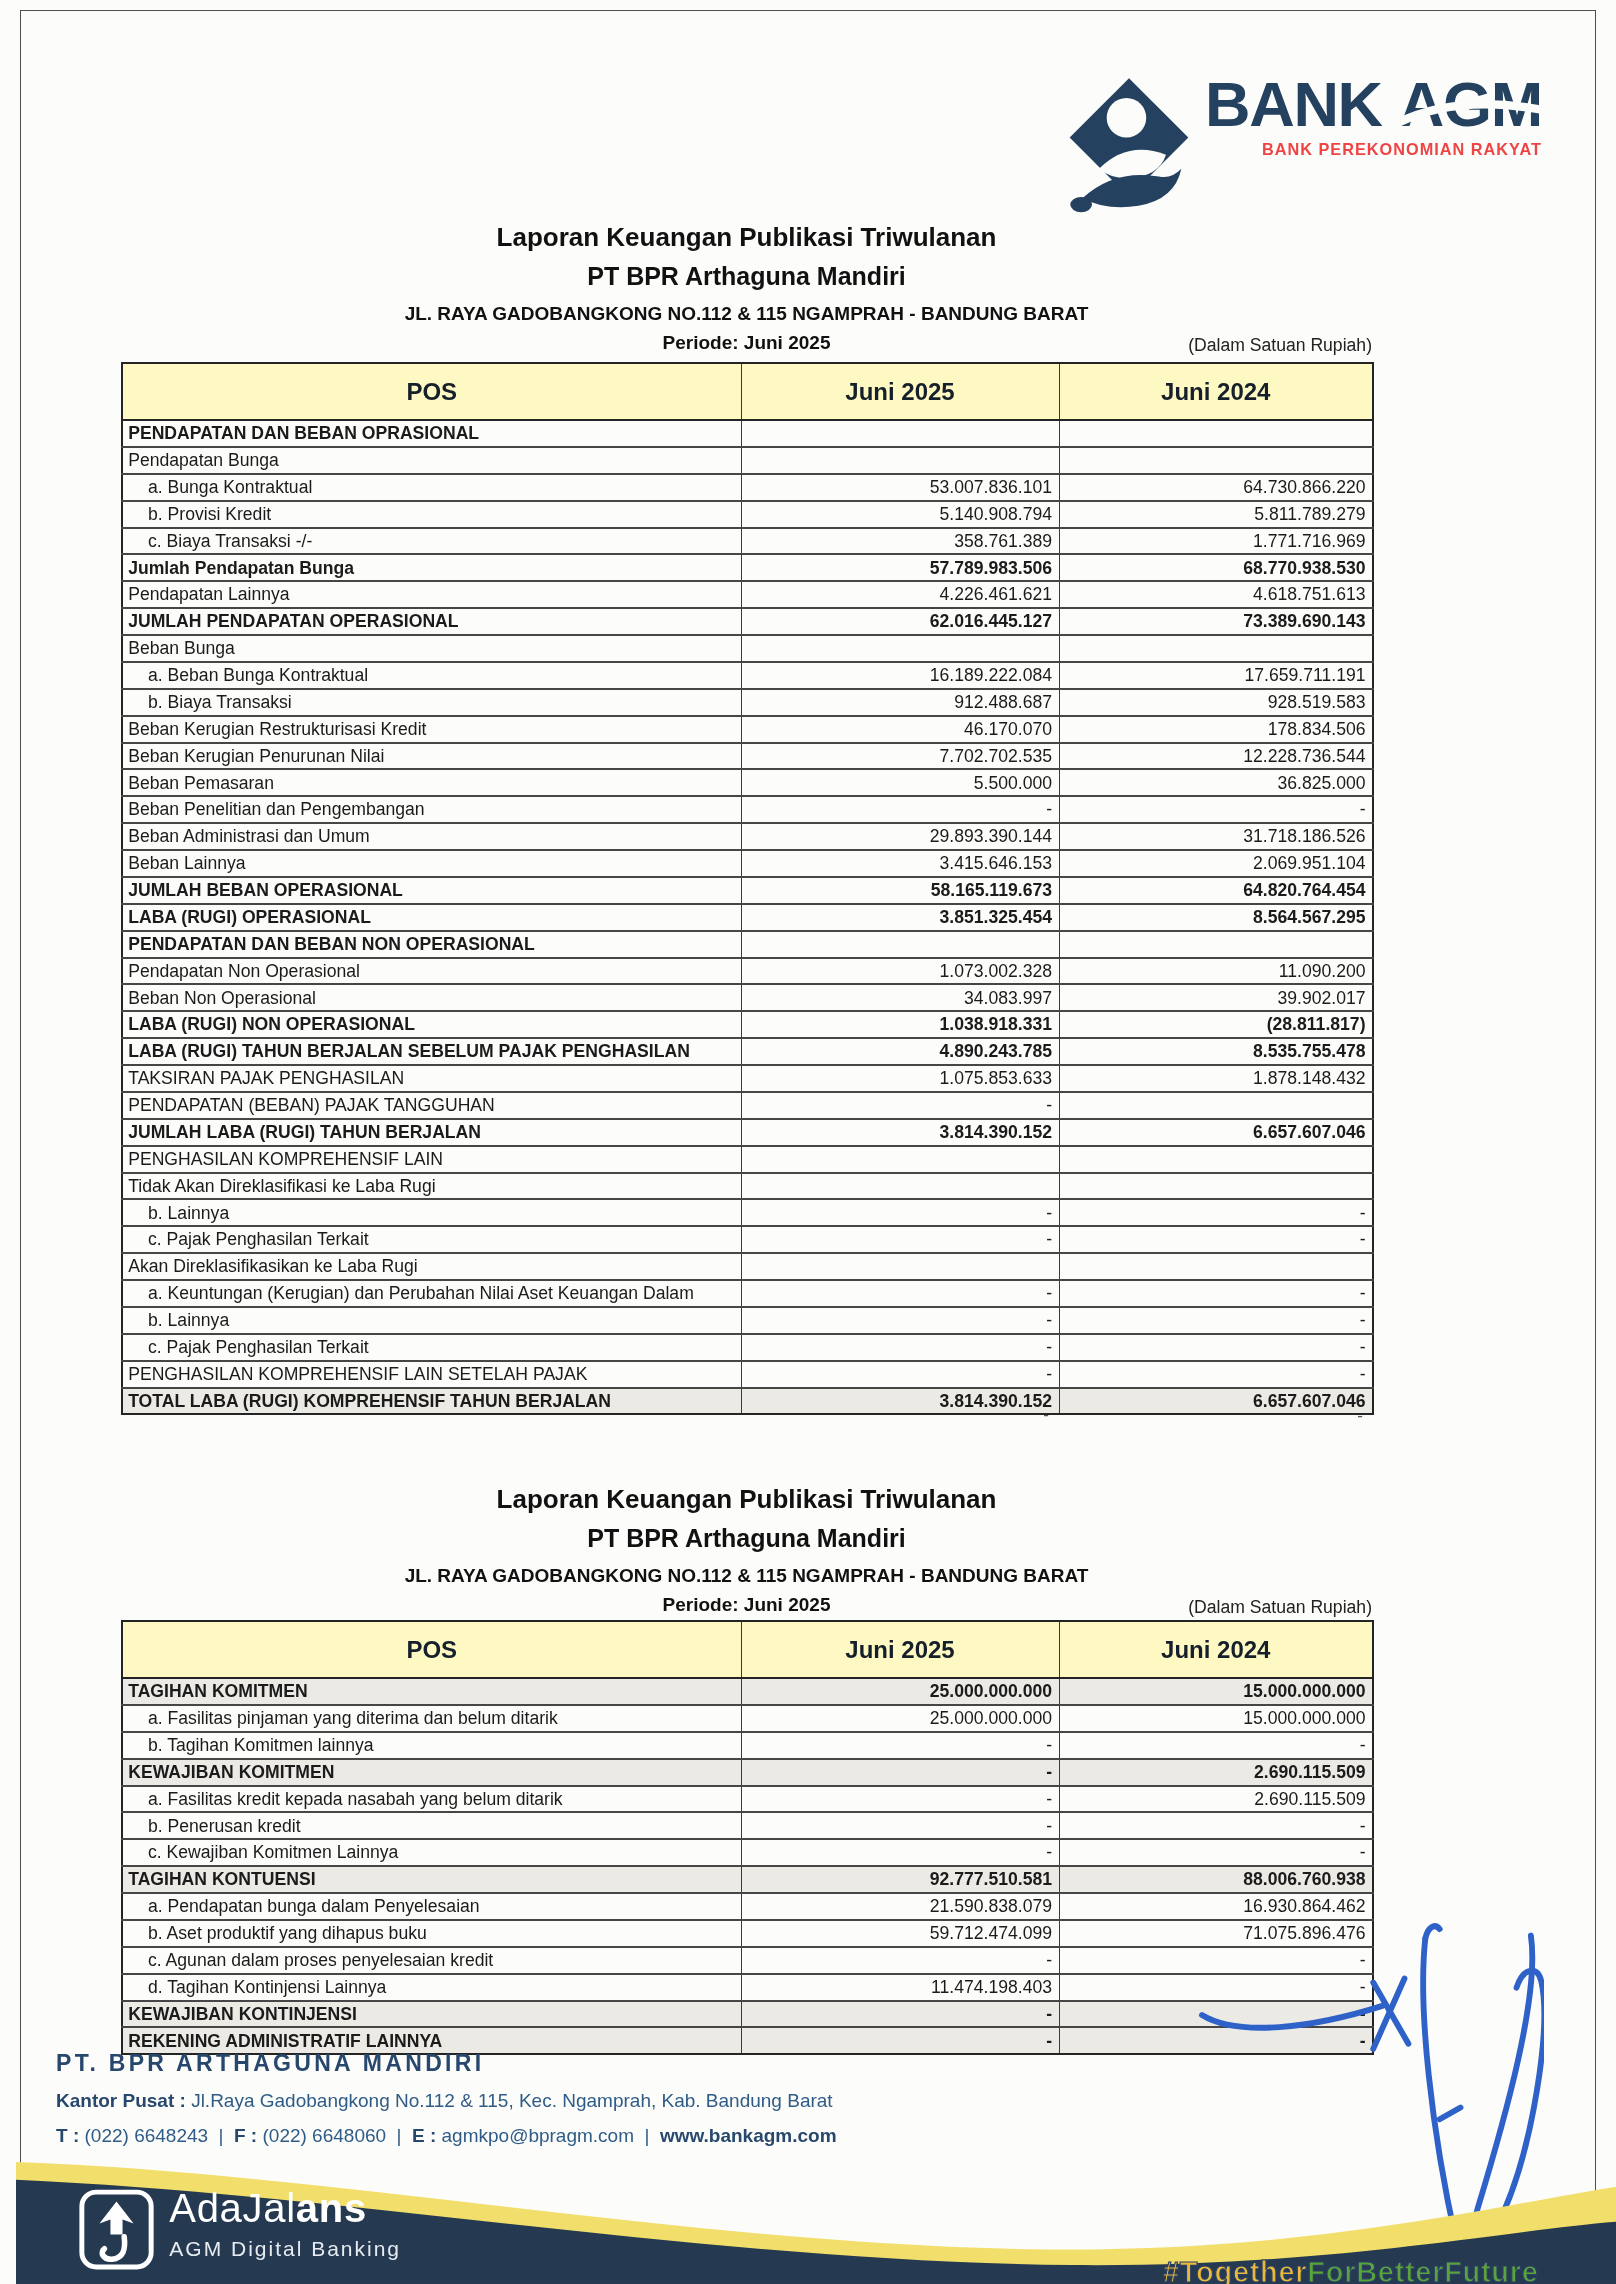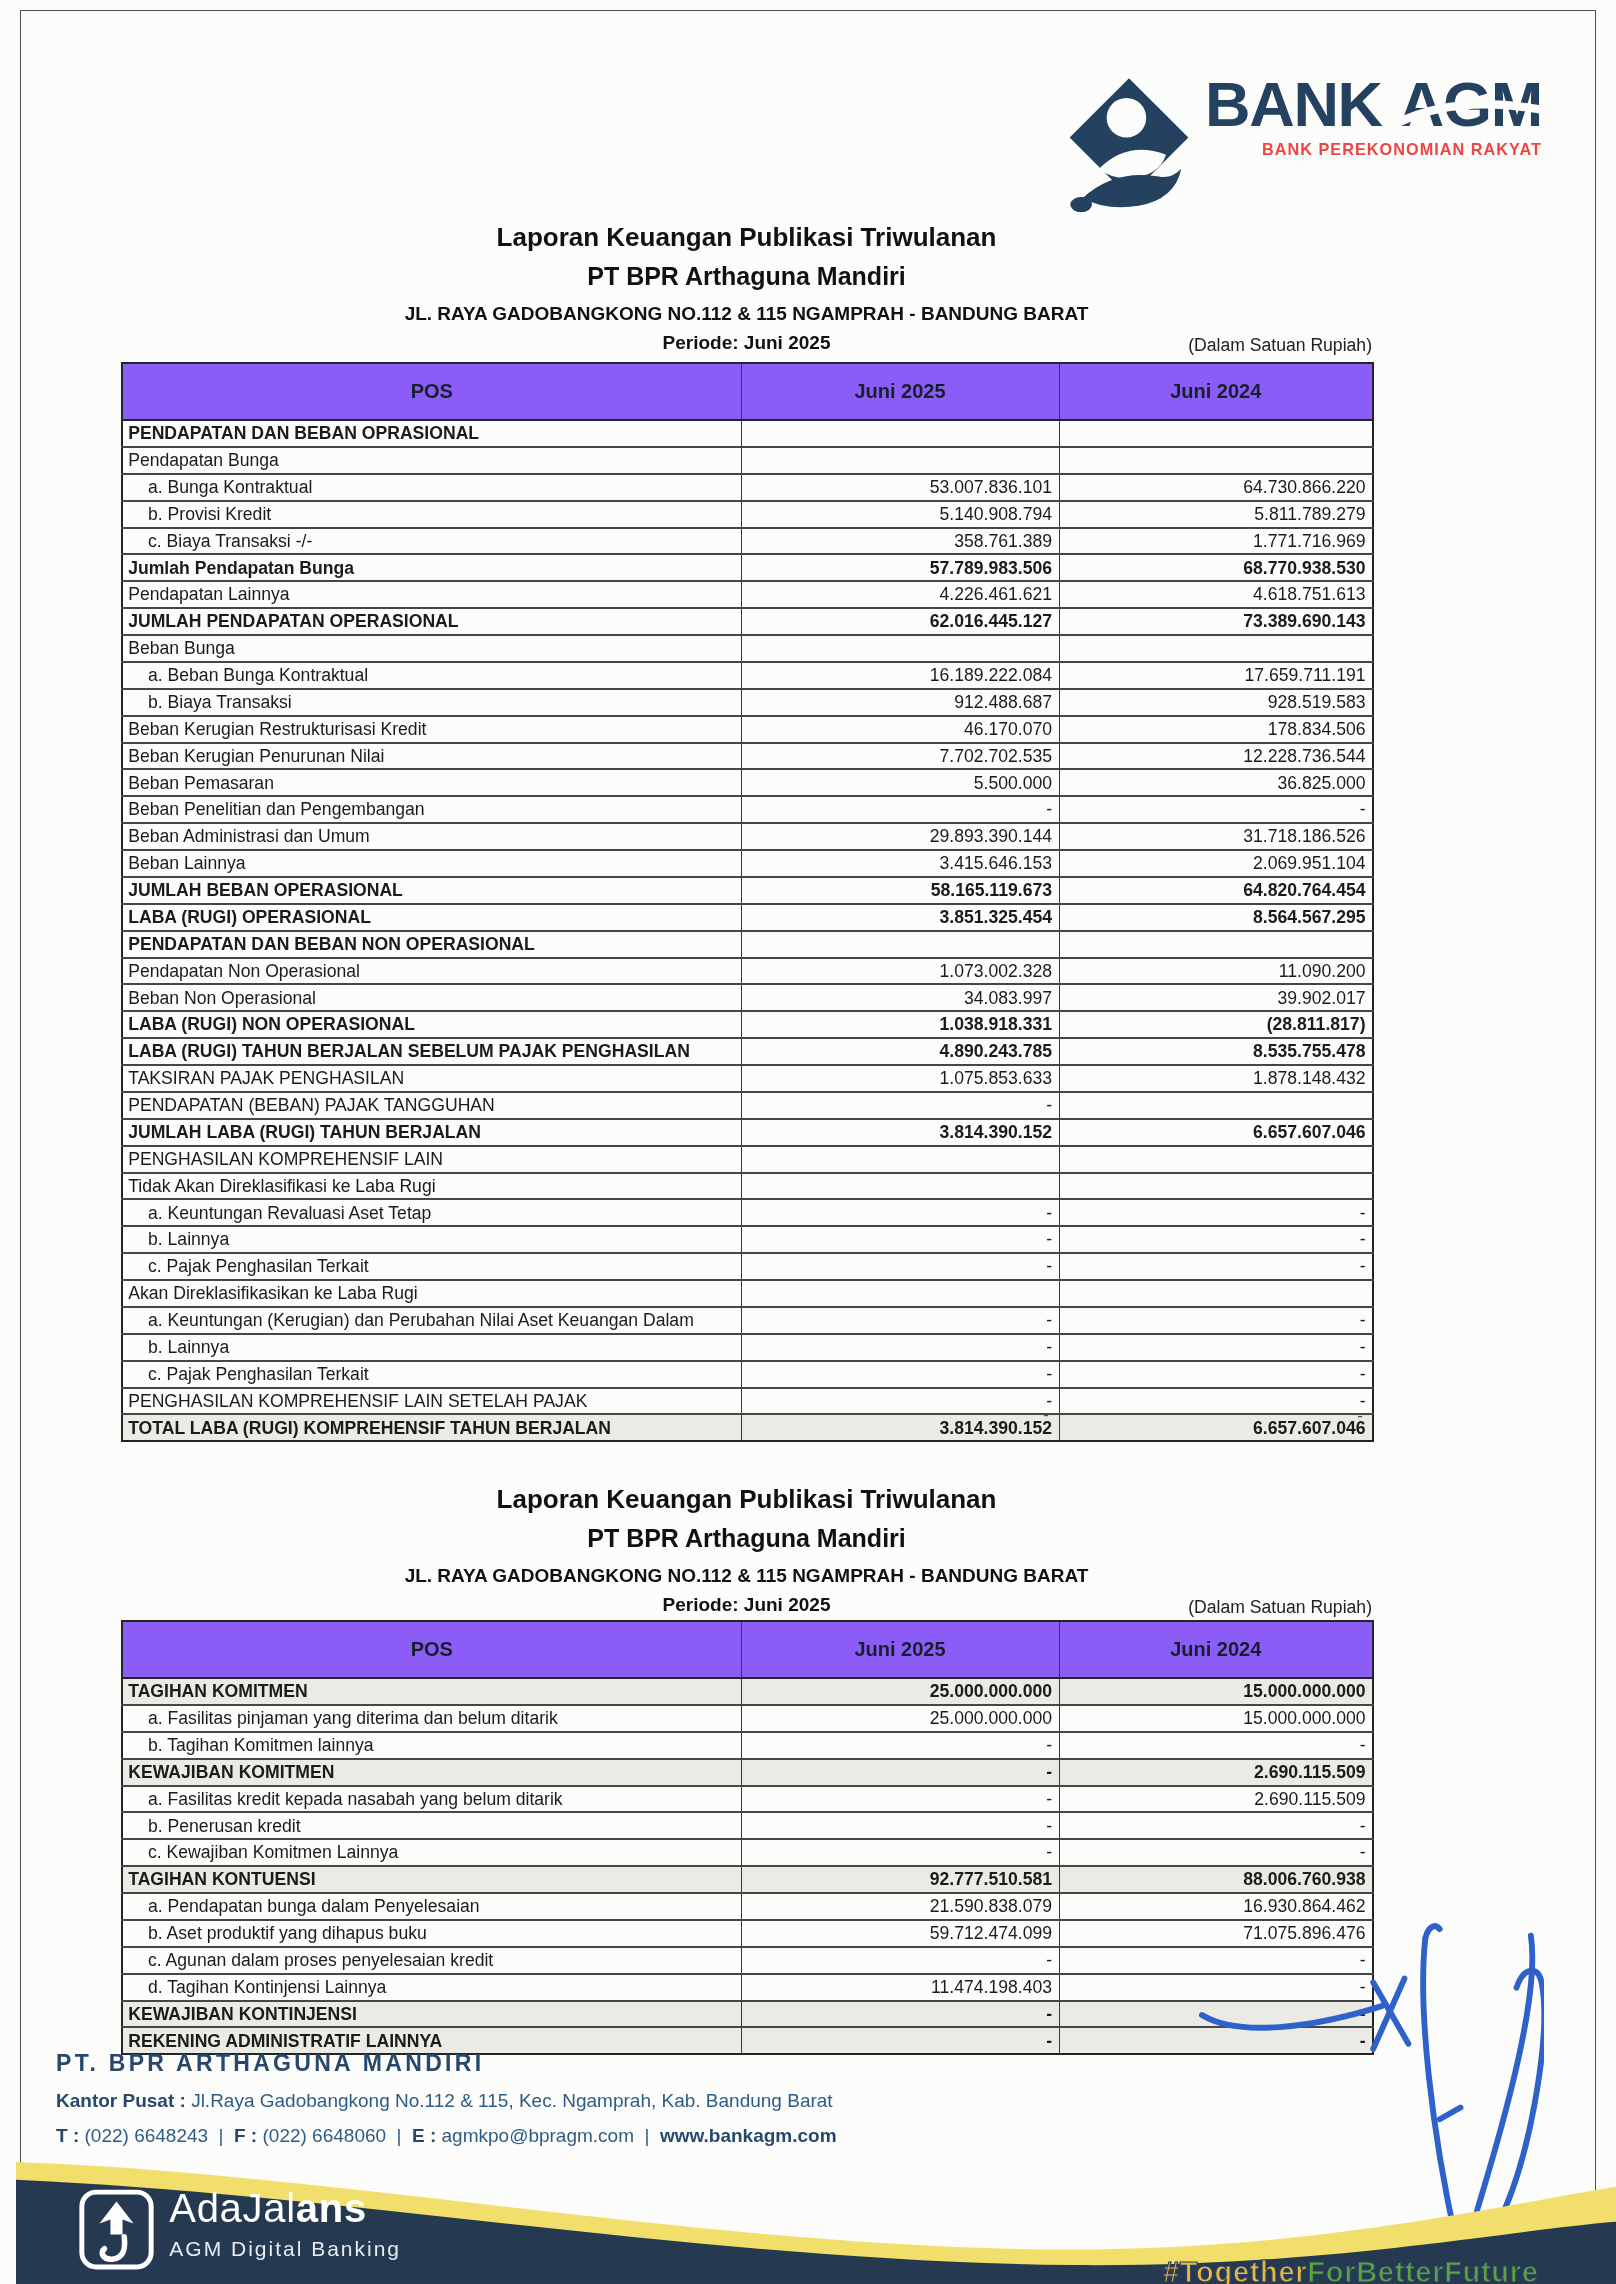--- a/index.html
+++ b/index.html
@@ -28,21 +28,21 @@
   .t-addr{font-size:19px;font-weight:600;margin-top:11.7px;}
   .t-per{font-size:19px;font-weight:700;margin-top:7.8px;}
   .unit-note{position:absolute;left:121px;width:1251px;text-align:right;font-size:17.6px;color:#222;}
   .un1{top:335px;} .un2{top:1597px;}
 
   
   table.fin{position:absolute;left:121px;width:1251px;border-collapse:collapse;
             table-layout:fixed;border:2px solid #242424;}
   table.t1{top:362px;} table.t2{top:1620px;}
   .fin col.c1{width:619px;} .fin col.c2{width:318px;} .fin col.c3{width:314px;}
-  .fin th{height:53px;background:#8b5cf6;color:#16202b;font-size:20px;font-weight:700;
+  .fin th{height:53px;background:#fef9c3;color:#16202b;font-size:24px;font-weight:700;
           border:1.3px solid #3a3a3a;border-bottom:2px solid #242424;}
   .fin td{height:23.5px;font-size:17.6px;line-height:1.05;padding:0.7px 6.5px;
           border-left:1.3px solid #3a3a3a;border-top:2px solid #464646;
           overflow:hidden;white-space:nowrap;}
   .fin td.label{text-align:left;padding-left:5.2px;}
   .fin td.v2025,.fin td.v2024{text-align:right;}
   .fin tr.bold td{font-weight:700;}
   .fin tr.shaded td{background:#eceae4;}
   .fin tr.indent td.label{padding-left:25px;}
   .footnote-dash{position:absolute;font-size:17px;color:#555;width:104px;text-align:right;}
@@ -259,25 +259,20 @@
         </tr>
         <tr>
           <td class="label">PENGHASILAN KOMPREHENSIF LAIN</td>
           <td class="v2025"></td>
           <td class="v2024"></td>
         </tr>
         <tr>
           <td class="label">Tidak Akan Direklasifikasi ke Laba Rugi</td>
           <td class="v2025"></td>
           <td class="v2024"></td>
-        </tr>
-        <tr class="indent">
-          <td class="label">a. Keuntungan Revaluasi  Aset Tetap</td>
-          <td class="v2025">-</td>
-          <td class="v2024">-</td>
         </tr>
         <tr class="indent">
           <td class="label">b. Lainnya</td>
           <td class="v2025">-</td>
           <td class="v2024">-</td>
         </tr>
         <tr class="indent">
           <td class="label">c. Pajak Penghasilan Terkait</td>
           <td class="v2025">-</td>
           <td class="v2024">-</td>

